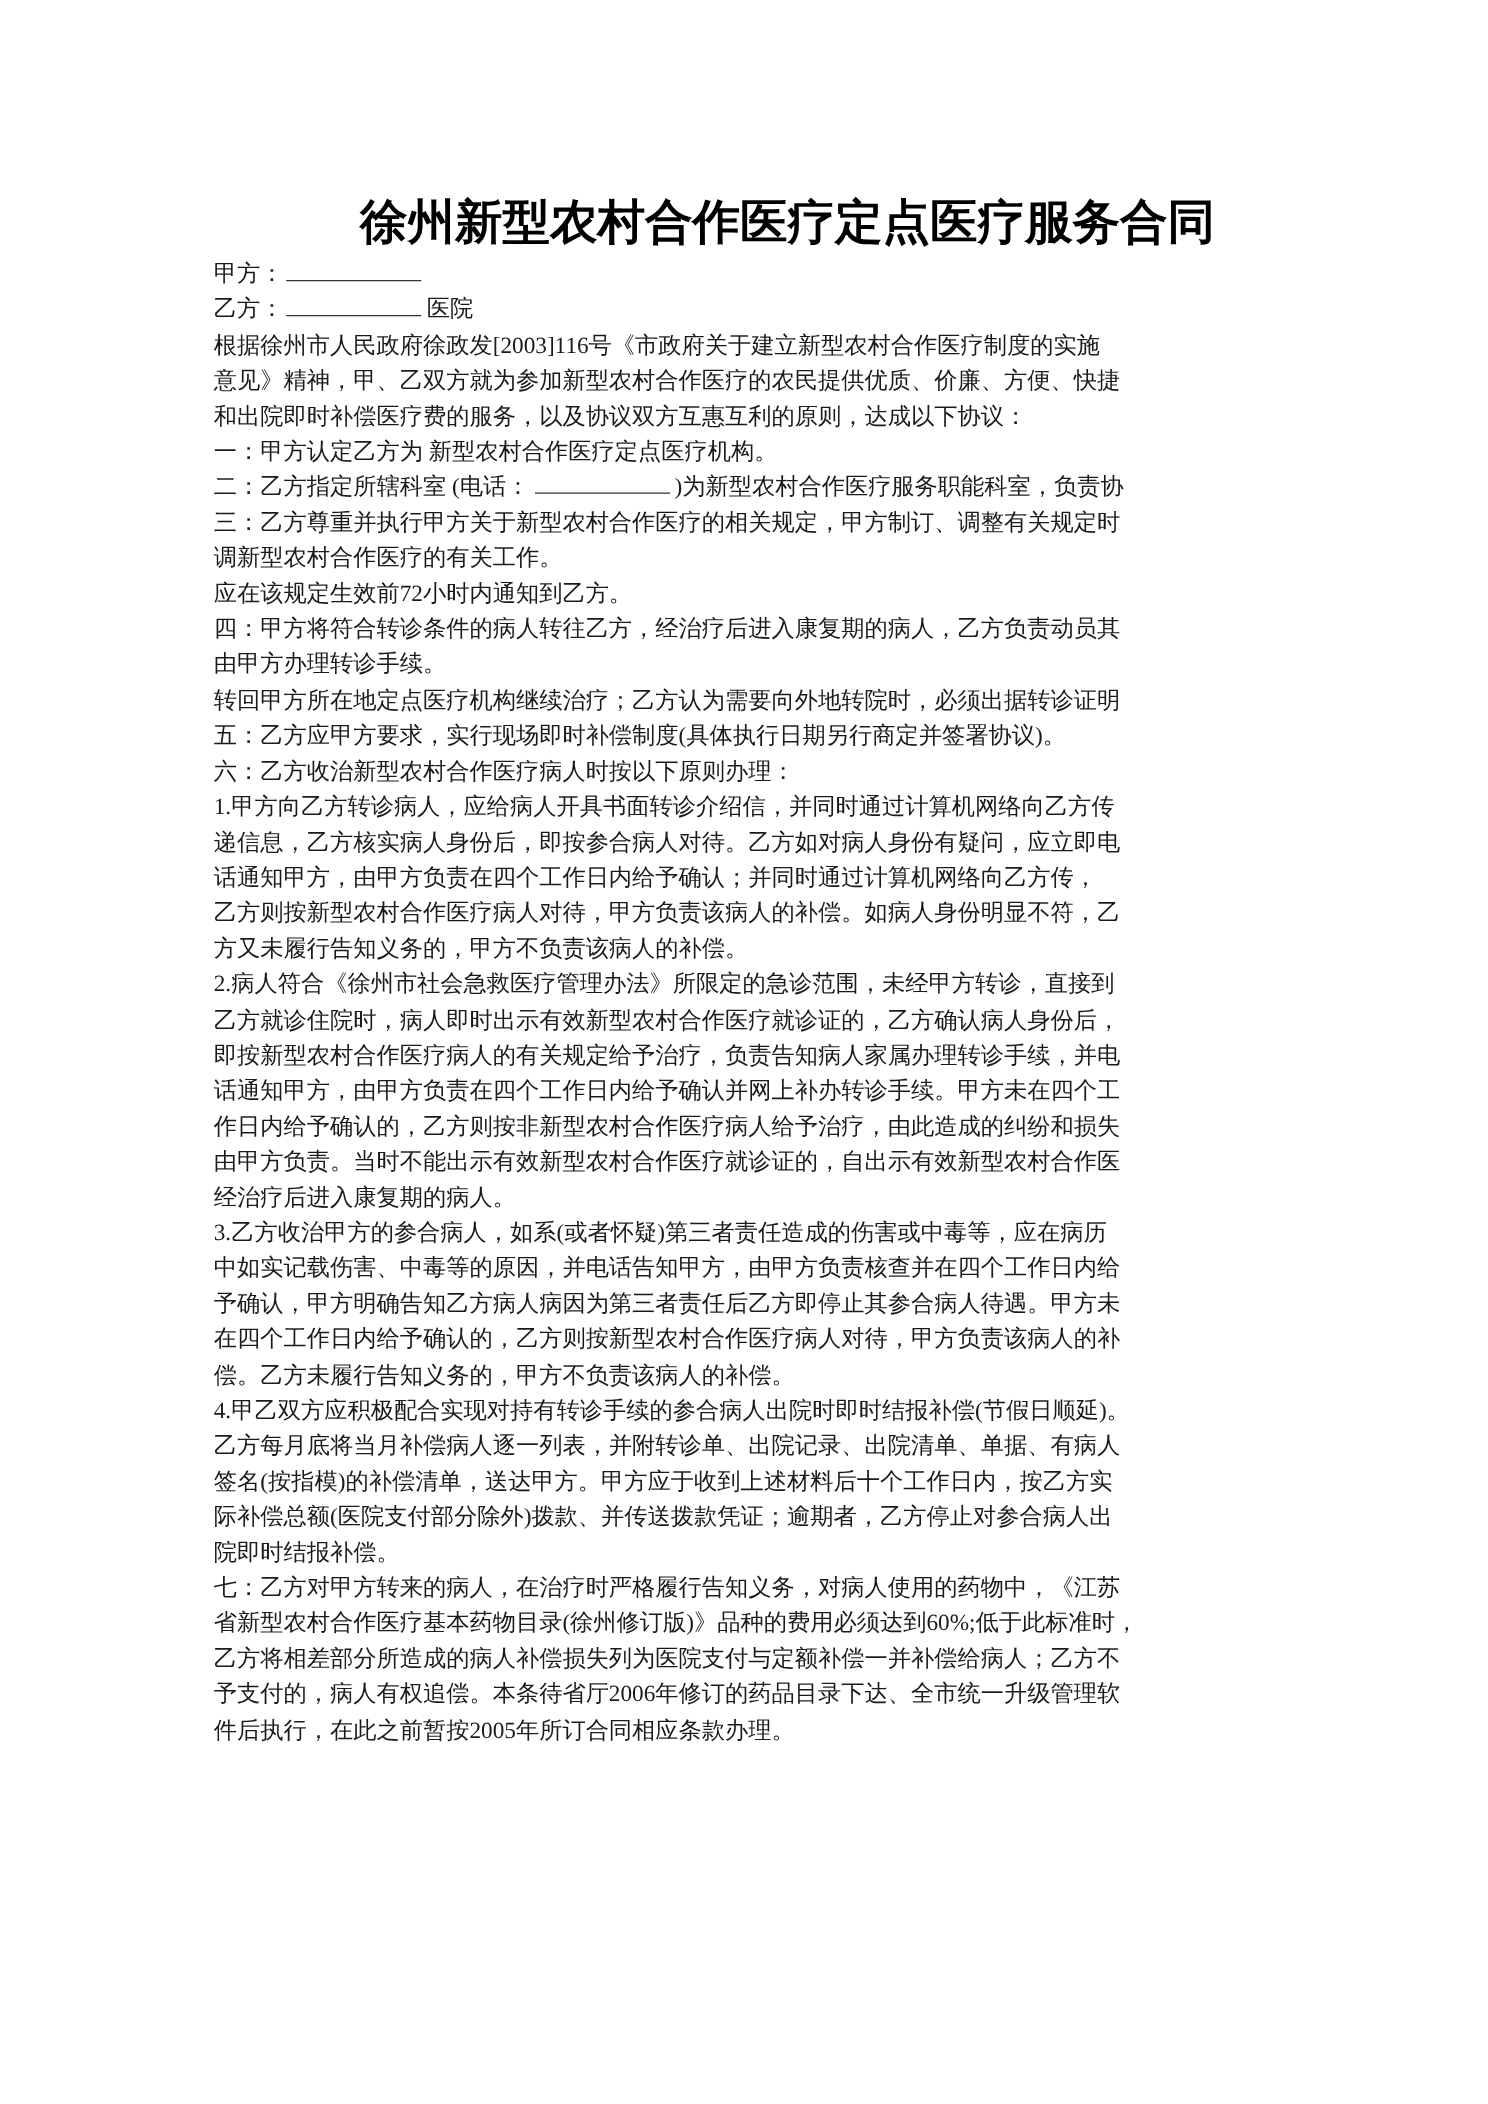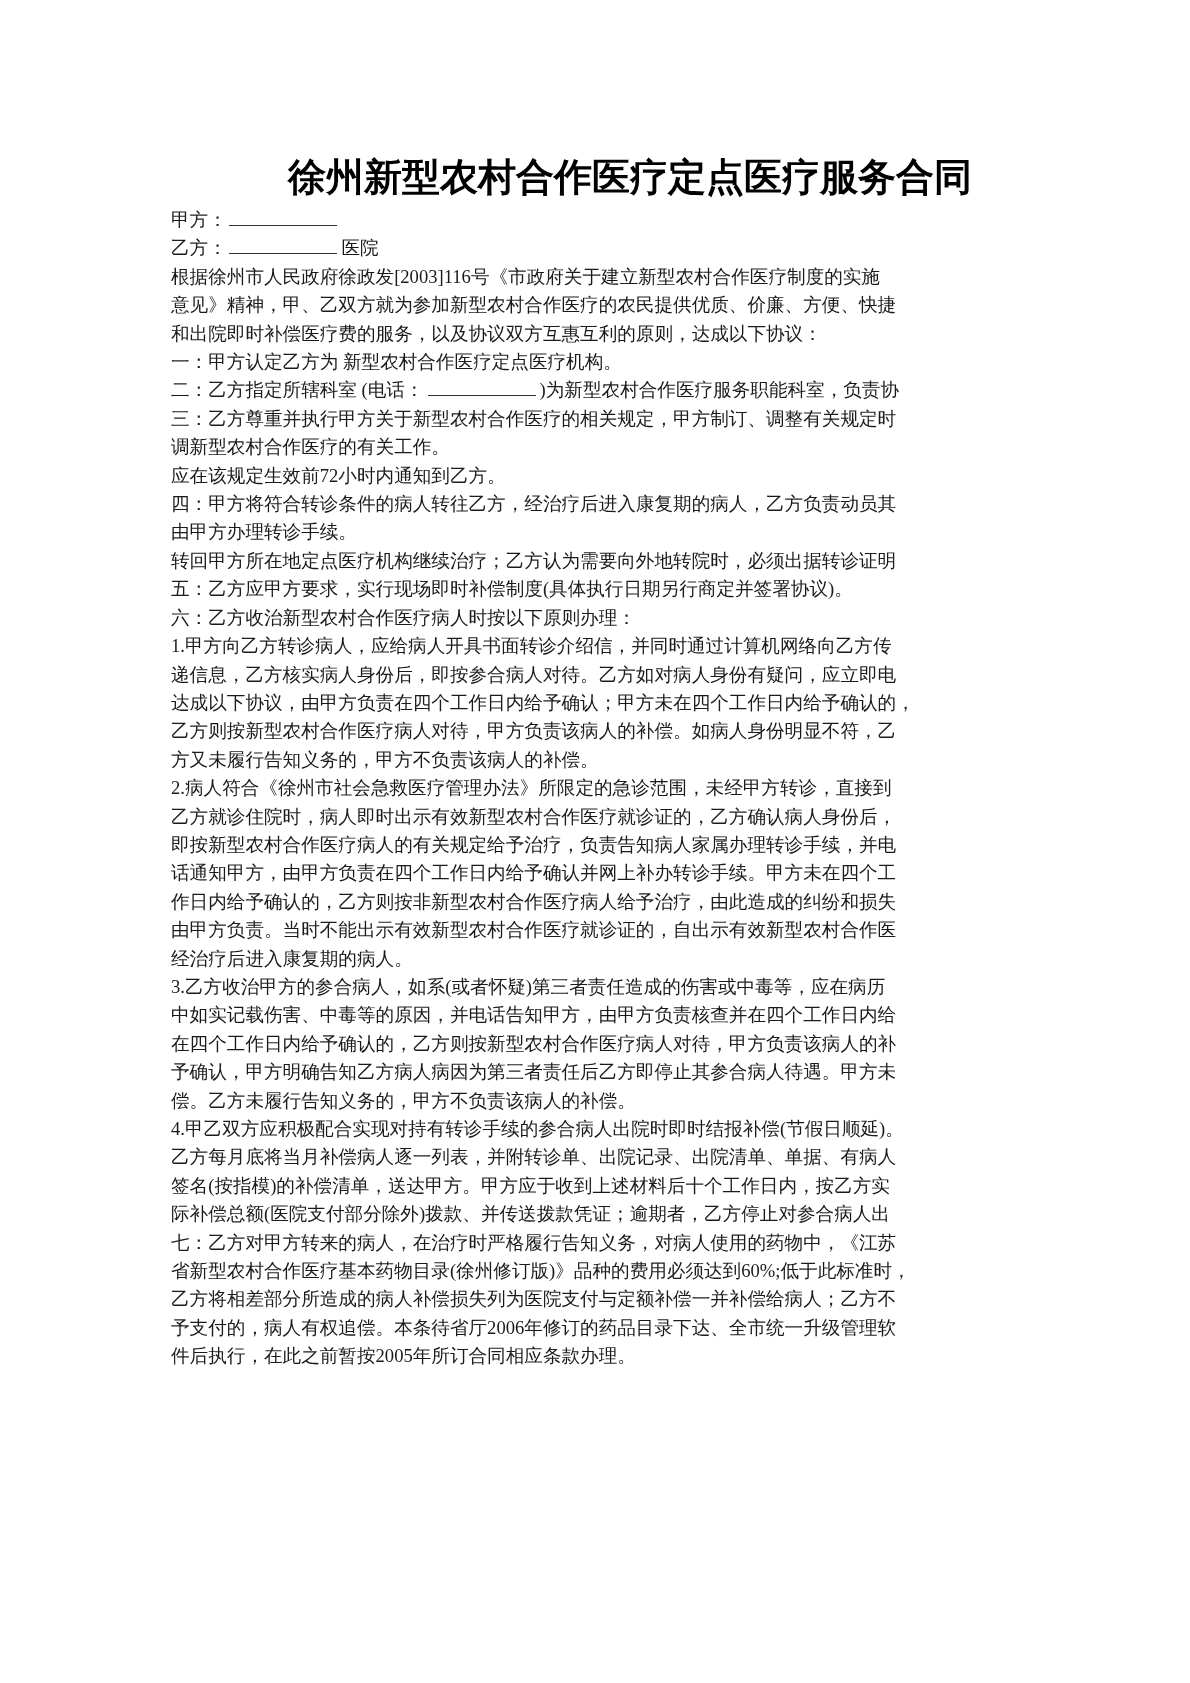--- a/index.html
+++ b/index.html
@@ -45,42 +45,43 @@
 
     <span class="line">四：甲方将符合转诊条件的病人转往乙方，经治疗后进入康复期的病人，乙方负责动员其</span>
     <span class="line">由甲方办理转诊手续。</span>
     <span class="line">转回甲方所在地定点医疗机构继续治疗；乙方认为需要向外地转院时，必须出据转诊证明</span>
 
     <span class="line">五：乙方应甲方要求，实行现场即时补偿制度(具体执行日期另行商定并签署协议)。</span>
     <span class="line">六：乙方收治新型农村合作医疗病人时按以下原则办理：</span>
 
     <span class="line">1.甲方向乙方转诊病人，应给病人开具书面转诊介绍信，并同时通过计算机网络向乙方传</span>
     <span class="line">递信息，乙方核实病人身份后，即按参合病人对待。乙方如对病人身份有疑问，应立即电</span>
-    <span class="line">达成以下协议，由甲方负责在四个工作日内给予确认；甲方未在四个工作日内给予确认的，</span>
+    <span class="line">话通知甲方，由甲方负责在四个工作日内给予确认；并同时通过计算机网络向乙方传，</span>
     <span class="line">乙方则按新型农村合作医疗病人对待，甲方负责该病人的补偿。如病人身份明显不符，乙</span>
     <span class="line">方又未履行告知义务的，甲方不负责该病人的补偿。</span>
 
     <span class="line">2.病人符合《徐州市社会急救医疗管理办法》所限定的急诊范围，未经甲方转诊，直接到</span>
     <span class="line">乙方就诊住院时，病人即时出示有效新型农村合作医疗就诊证的，乙方确认病人身份后，</span>
     <span class="line">即按新型农村合作医疗病人的有关规定给予治疗，负责告知病人家属办理转诊手续，并电</span>
     <span class="line">话通知甲方，由甲方负责在四个工作日内给予确认并网上补办转诊手续。甲方未在四个工</span>
     <span class="line">作日内给予确认的，乙方则按非新型农村合作医疗病人给予治疗，由此造成的纠纷和损失</span>
     <span class="line">由甲方负责。当时不能出示有效新型农村合作医疗就诊证的，自出示有效新型农村合作医</span>
     <span class="line">经治疗后进入康复期的病人。</span>
 
     <span class="line">3.乙方收治甲方的参合病人，如系(或者怀疑)第三者责任造成的伤害或中毒等，应在病历</span>
     <span class="line">中如实记载伤害、中毒等的原因，并电话告知甲方，由甲方负责核查并在四个工作日内给</span>
+    <span class="line">予确认，甲方明确告知乙方病人病因为第三者责任后乙方即停止其参合病人待遇。甲方未</span>
     <span class="line">在四个工作日内给予确认的，乙方则按新型农村合作医疗病人对待，甲方负责该病人的补</span>
-    <span class="line">予确认，甲方明确告知乙方病人病因为第三者责任后乙方即停止其参合病人待遇。甲方未</span>
     <span class="line">偿。乙方未履行告知义务的，甲方不负责该病人的补偿。</span>
 
     <span class="line">4.甲乙双方应积极配合实现对持有转诊手续的参合病人出院时即时结报补偿(节假日顺延)。</span>
     <span class="line">乙方每月底将当月补偿病人逐一列表，并附转诊单、出院记录、出院清单、单据、有病人</span>
     <span class="line">签名(按指模)的补偿清单，送达甲方。甲方应于收到上述材料后十个工作日内，按乙方实</span>
     <span class="line">际补偿总额(医院支付部分除外)拨款、并传送拨款凭证；逾期者，乙方停止对参合病人出</span>
+    <span class="line">院即时结报补偿。</span>
 
     <span class="line">七：乙方对甲方转来的病人，在治疗时严格履行告知义务，对病人使用的药物中，《江苏</span>
     <span class="line">省新型农村合作医疗基本药物目录(徐州修订版)》品种的费用必须达到60%;低于此标准时，</span>
     <span class="line">乙方将相差部分所造成的病人补偿损失列为医院支付与定额补偿一并补偿给病人；乙方不</span>
     <span class="line">予支付的，病人有权追偿。本条待省厅2006年修订的药品目录下达、全市统一升级管理软</span>
     <span class="line">件后执行，在此之前暂按2005年所订合同相应条款办理。</span>
   </div>
 </div>
 
 </body></html>

